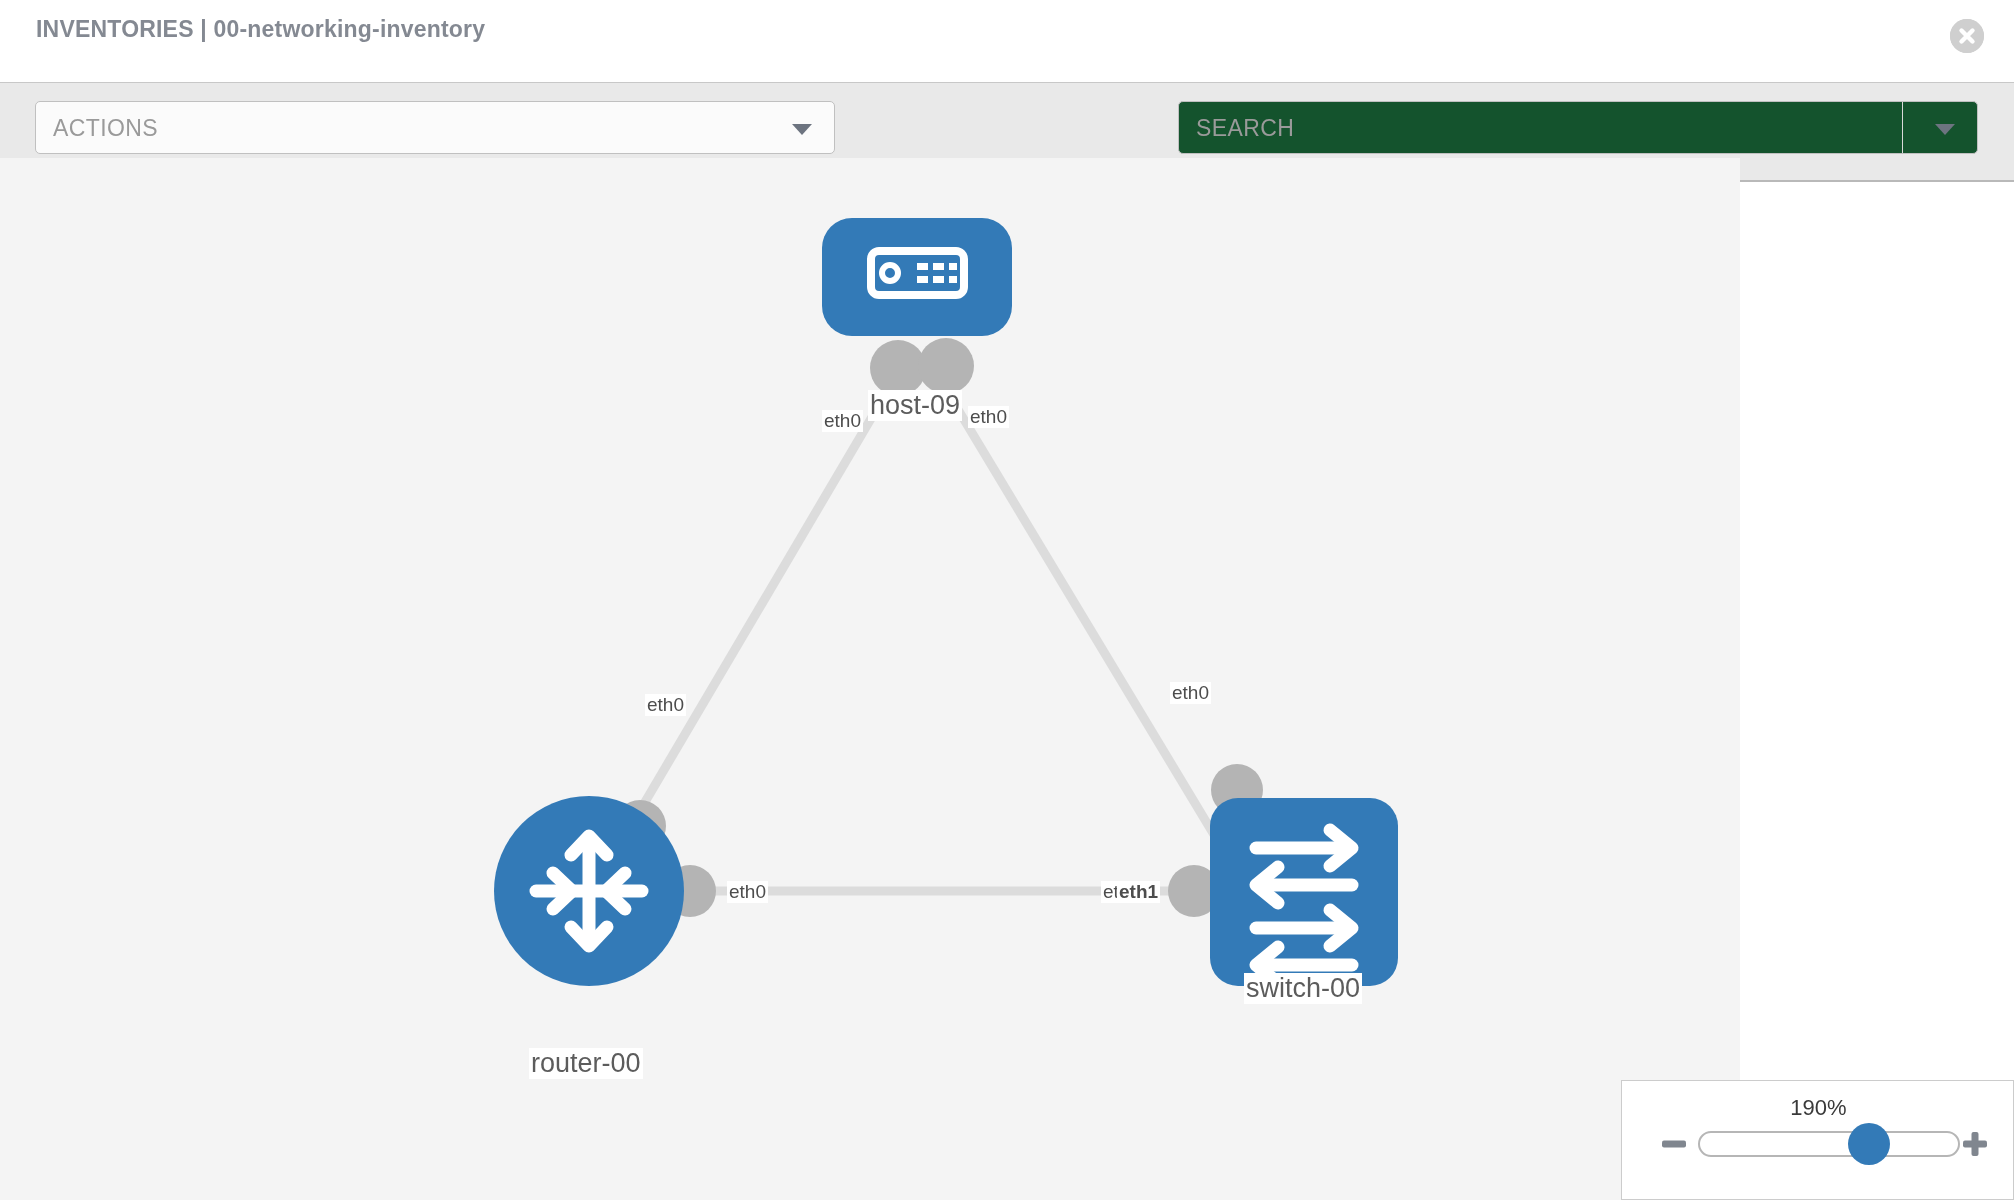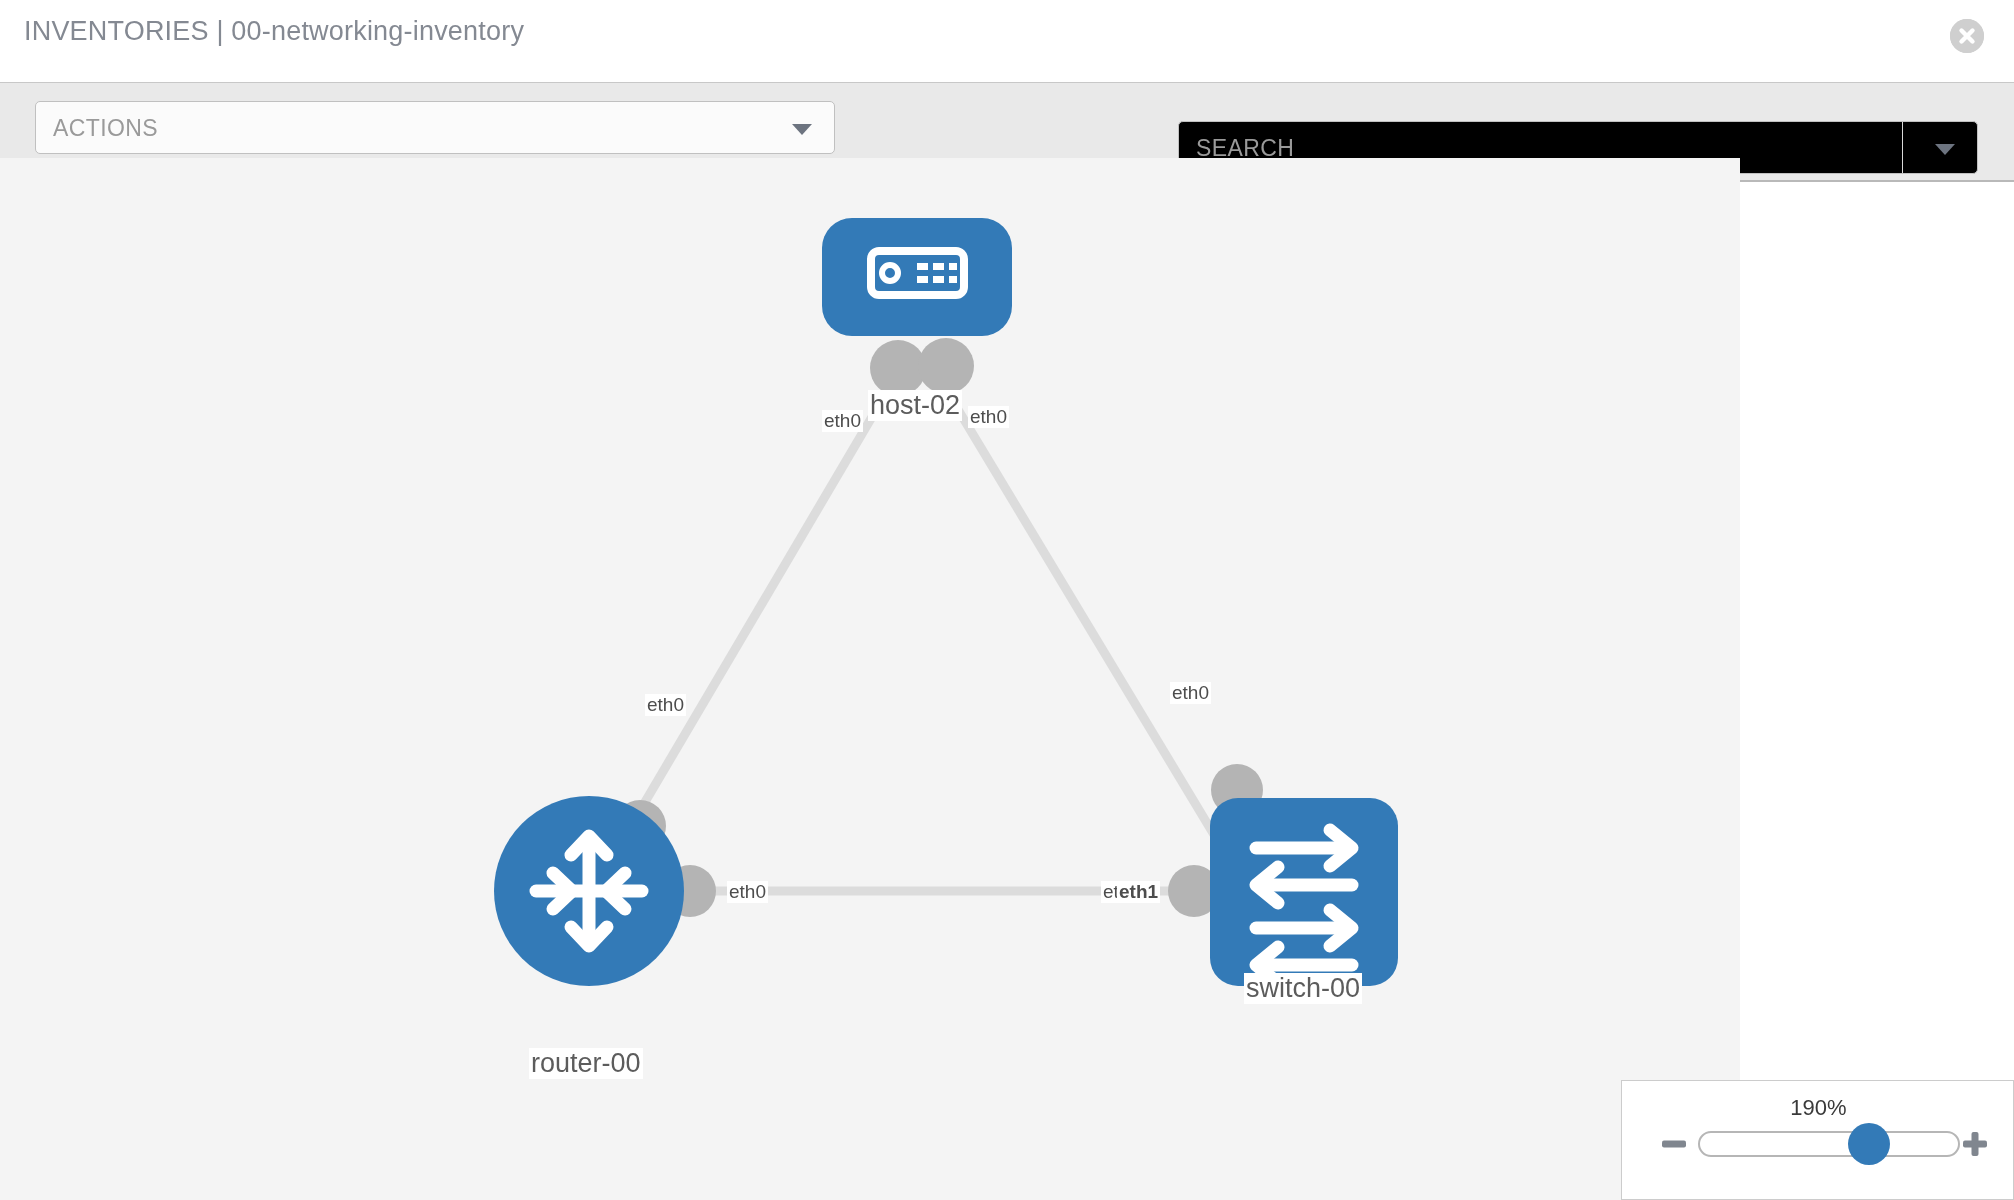--- a/index.html
+++ b/index.html
@@ -11,22 +11,22 @@
     font-family: "Liberation Sans", sans-serif;
   }
 
   
   .header {
     position: absolute; left: 0; top: 0;
     width: 2014px; height: 70px;
     background: #ffffff;
   }
   .page-title {
-    position: absolute; left: 24px; top: 16px;
-    font-size: 27px; font-weight: normal;
+    position: absolute; left: 36px; top: 16px;
+    font-size: 23px; font-weight: bold;
     color: #848992;
     letter-spacing: 0.2px;
     white-space: nowrap;
   }
   .close-btn {
     position: absolute; right: 30px; top: 19px;
     width: 34px; height: 34px; border-radius: 50%;
     background: #cfcfcf;
     cursor: pointer;
   }
@@ -65,24 +65,23 @@
     position: absolute; top: 90px;
     width: 40px; height: 40px;
     cursor: pointer;
   }
   #wrench-icon { left: 1040px; }
   #key-icon { left: 1113px; }
 
   .search-box {
     position: absolute; left: 1178px; top: 18px;
     width: 800px; height: 53px;
-    background: #000000;
+    background: #14532d;
     border: 1px solid #c0c0c0;
     border-radius: 5px;
-    margin-top: 20px;
   }
   .search-box .placeholder {
     position: absolute; left: 17px; top: 13px;
     font-size: 23px; color: #9a9a9a;
     letter-spacing: 0.4px;
   }
   .search-box .divider {
     position: absolute; right: 74px; top: 0;
     width: 1px; height: 51px;
     background: #d9d9d9;
@@ -250,21 +249,21 @@
         <path d="M1330 752 L1352 770 L1330 788"></path>
         <path d="M1352 807 L1258 807"></path>
         <path d="M1278 789 L1256 807 L1278 825"></path>
       </g>
     </g>
   </svg>
 
   <span class="edge-label" style="left:822px; top:252px;">eth0</span>
   <span class="edge-label" style="left:968px; top:248px;">eth0</span>
 
-  <span class="node-label" style="left:868px; top:232px;">host-02</span>
+  <span class="node-label" style="left:868px; top:232px;">host-09</span>
 
   <span class="edge-label" style="left:645px; top:536px;">eth0</span>
   <span class="edge-label" style="left:1170px; top:524px;">eth0</span>
 
   <span class="edge-label" style="left:727px; top:723px;">eth0</span>
   <span class="edge-label" style="left:1101px; top:723px;">eth</span>
   <span class="edge-label" style="left:1117px; top:723px;font-weight:bold;">eth1</span>
 
   <span class="node-label" style="left:529px; top:890px;">router-00</span>
   <span class="node-label" style="left:1244px; top:815px;">switch-00</span>

